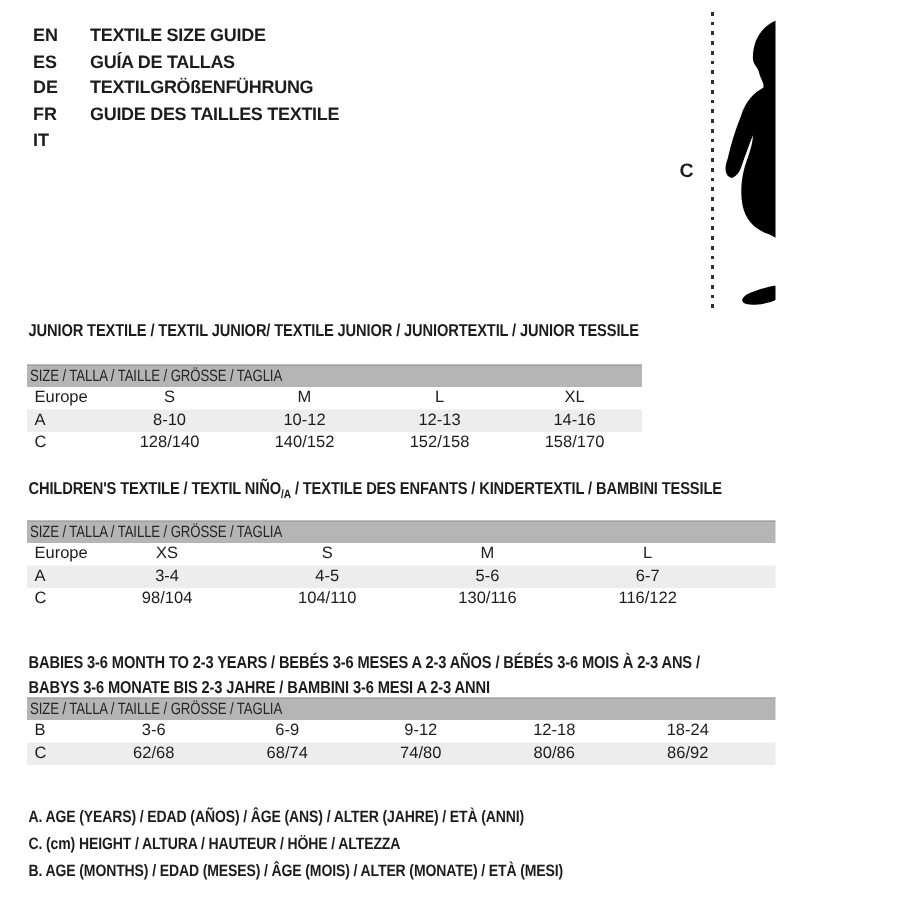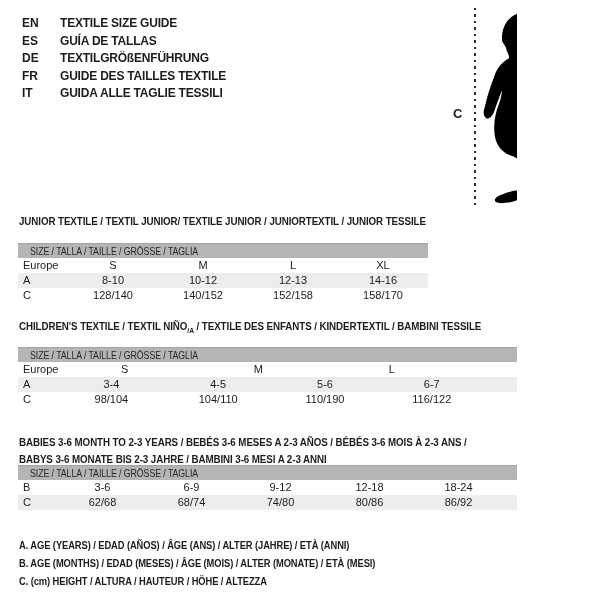--- a/index.html
+++ b/index.html
@@ -21,21 +21,21 @@
   
   .sec-title{position:absolute;left:19px;font-size:11.5px;font-weight:bold;white-space:nowrap;}
   .cond{display:inline-block;transform:scaleX(0.85);transform-origin:0 0;white-space:nowrap;letter-spacing:-0.1px;}
   .two-line{line-height:17px;}
 
   
   .sizetable{position:absolute;left:18px;}
   .t-narrow{width:410px;}
   .t-wide{width:574px;}
   .bar{height:15px;line-height:15px;background:#b5b5b5;border-top:1px solid #a3a3a3;
-       font-size:11px;color:#262626;padding-left:12px;box-sizing:border-box;}
+       font-size:11px;color:#262626;padding-left:2px;box-sizing:border-box;}
   .bar .cond{transform:scaleX(0.8);}
   .trow{display:flex;height:15px;line-height:15.5px;font-size:11px;align-items:flex-end;}
   .trow.alt{background:#ededed;}
   .rlabel{padding-left:5px;box-sizing:border-box;white-space:nowrap;}
   .t-narrow .rlabel{width:50px;}
   .t-wide .rlabel{width:40px;}
   .cell{flex:1;text-align:center;white-space:nowrap;}
 
   
   .legend{position:absolute;left:19px;top:536px;font-size:11px;font-weight:bold;}
@@ -58,21 +58,20 @@
     <div class="lang-row">
       <span class="lang-code">DE</span>
       <span class="lang-title">TEXTILGRÖßENFÜHRUNG</span>
     </div>
     <div class="lang-row">
       <span class="lang-code">FR</span>
       <span class="lang-title">GUIDE DES TAILLES TEXTILE</span>
     </div>
     <div class="lang-row">
       <span class="lang-code">IT</span>
-      <span class="lang-title">GUIDA ALLE TAGLIE TESSILI</span>
     </div>
   </div>
 
   <div class="measure-line"></div>
   <div class="height-label">C</div>
   <svg class="baby-svg" width="119" height="203" viewBox="0 0 120 205" aria-hidden="true">
     <path fill="#000000" d="
       M46,6
       C58,7 66,17 66,30
       C66,34 69,36 68,39
@@ -147,38 +146,39 @@
 
   <div class="sec-title" style="top:320px;">
     <span class="cond"><span>CHILDREN'S TEXTILE / TEXTIL NIÑO</span><sub style="font-size:8px;">/A</sub><span> / TEXTILE DES ENFANTS / KINDERTEXTIL / BAMBINI TESSILE</span></span>
   </div>
   <div class="sizetable t-wide" style="top:347px;">
     <div class="bar">
       <span class="cond">SIZE / TALLA / TAILLE / GRÖSSE / TAGLIA</span>
     </div>
     <div class="trow">
       <span class="rlabel">Europe</span>
+      <span class="cell">XS</span>
       <span class="cell">S</span>
       <span class="cell">M</span>
       <span class="cell">L</span>
       <span class="cell">XL</span>
     </div>
     <div class="trow alt">
       <span class="rlabel">A</span>
       <span class="cell">3-4</span>
       <span class="cell">4-5</span>
       <span class="cell">5-6</span>
       <span class="cell">6-7</span>
       <span class="cell">7-7</span>
     </div>
     <div class="trow">
       <span class="rlabel">C</span>
       <span class="cell">98/104</span>
       <span class="cell">104/110</span>
-      <span class="cell">110/190</span>
+      <span class="cell">130/116</span>
       <span class="cell">116/122</span>
       <span class="cell">122/146</span>
     </div>
   </div>
 
   <div class="sec-title two-line" style="top:424px;margin-top:10px;">
     <span class="cond">BABIES 3-6 MONTH TO 2-3 YEARS / BEBÉS 3-6 MESES A 2-3 AÑOS / BÉBÉS 3-6 MOIS À 2-3 ANS /</span><br>
     <span class="cond">BABYS 3-6 MONATE BIS 2-3 JAHRE / BAMBINI 3-6 MESI A 2-3 ANNI</span>
   </div>
   <div class="sizetable t-wide" style="top:465px;">
@@ -203,20 +203,20 @@
       <span class="cell">86/92</span>
       <span class="cell">92/98</span>
     </div>
   </div>
 
   <div class="legend">
     <div class="legend-line">
       <span class="cond">A. AGE (YEARS) / EDAD (AÑOS) / ÂGE (ANS) / ALTER (JAHRE) / ETÀ (ANNI)</span>
     </div>
     <div class="legend-line">
+      <span class="cond">C. (cm) HEIGHT / ALTURA / HAUTEUR / HÖHE / ALTEZZA</span>
+    </div>
+    <div class="legend-line">
       <span class="cond">B. AGE (MONTHS) / EDAD (MESES) / ÂGE (MOIS) / ALTER (MONATE) / ETÀ (MESI)</span>
     </div>
-    <div class="legend-line">
-      <span class="cond">C. (cm) HEIGHT / ALTURA / HAUTEUR / HÖHE / ALTEZZA</span>
-    </div>
   </div>
 
 </div>
 
 </body></html>

